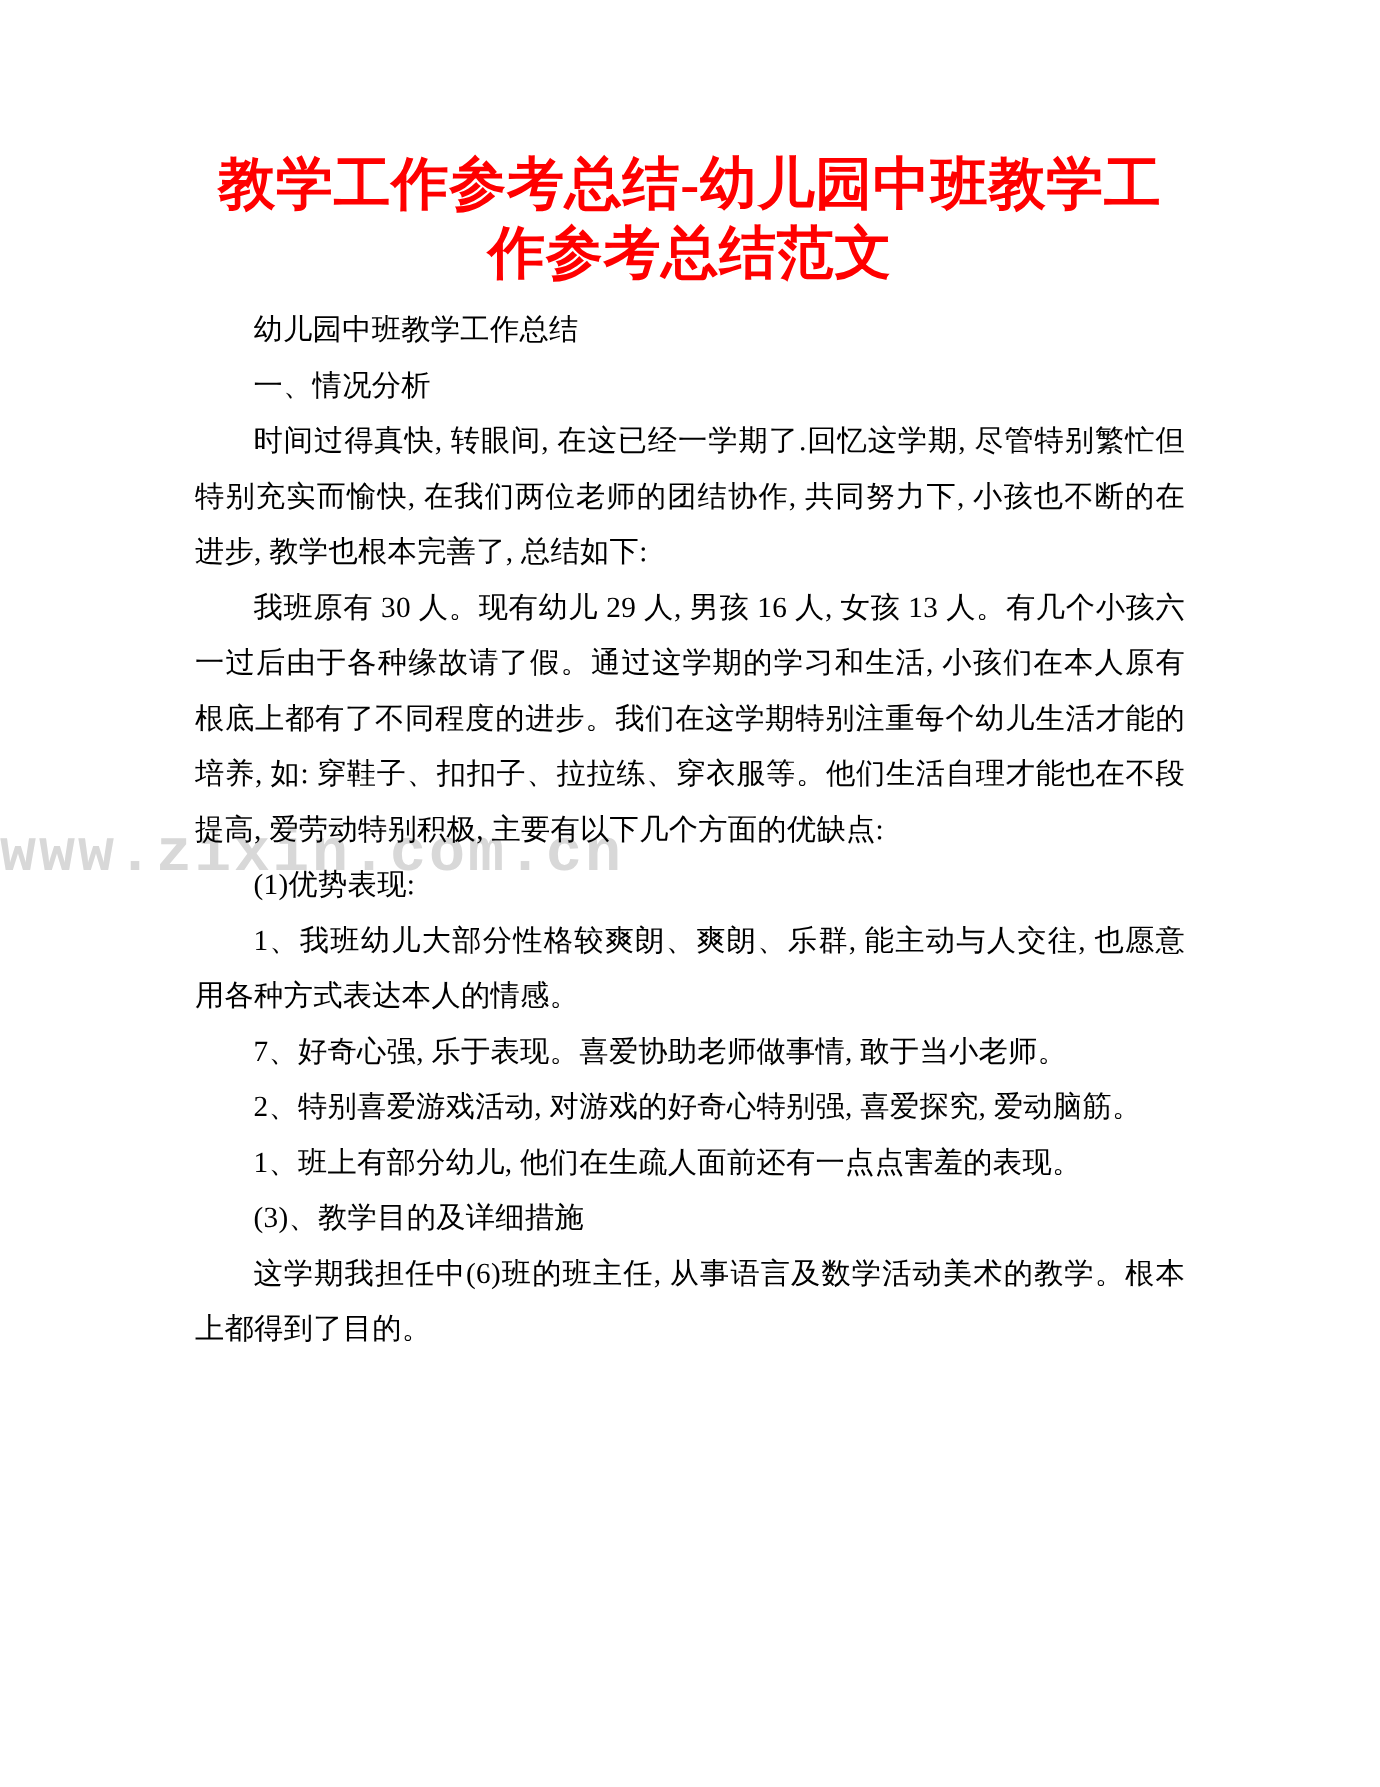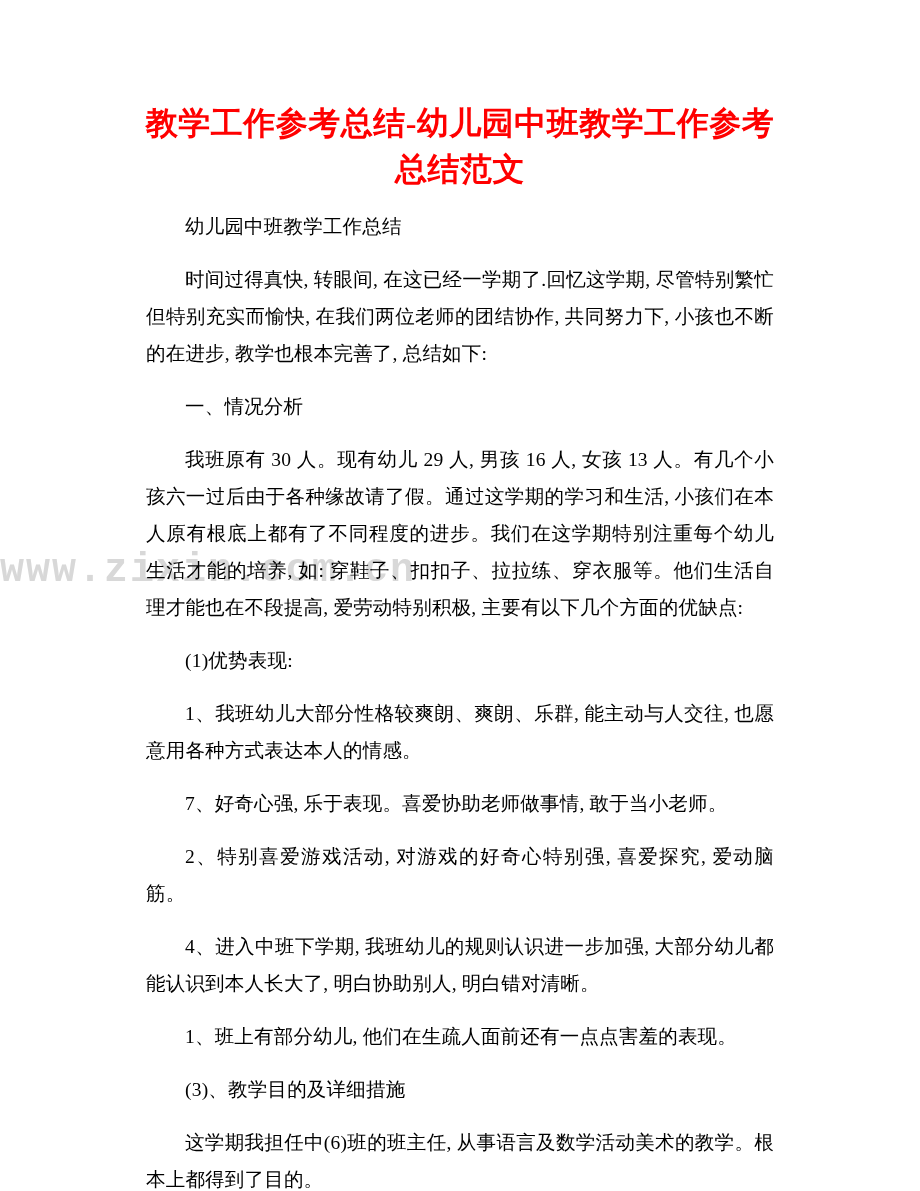--- a/index.html
+++ b/index.html
@@ -16,34 +16,34 @@
     overflow: hidden;
   }
   .page {
     position: relative;
     width: 920px;
     height: 1191px;
     box-sizing: border-box;
     padding: 100px 130px 0 130px;
   }
   .doc-title {
-    font-size: 32px;
+    font-size: 38px;
     line-height: 46px;
     font-weight: 700;
     color: #ff0000;
     text-align: center;
     margin: 0 0 10px 0;
     letter-spacing: 0.5px;
   }
   .para {
     font-size: 19.5px;
     line-height: 37px;
     text-align: justify;
     text-justify: inter-ideograph;
-    margin: 16px;
+    margin: 0;
     text-indent: 2em;
     letter-spacing: 0.2px;
   }
   .watermark {
     position: absolute;
     top: 548px;
     left: 0;
     width: 876px;
     text-align: left;
     font-family: Liberation Mono, monospace;
@@ -64,25 +64,24 @@
 <body>
 
 <div class="page">
 
   <div class="watermark">www.zixin.com.cn</div>
 
   <div class="content">
     <h1 class="doc-title">教学工作参考总结-幼儿园中班教学工作参考总结范文</h1>
 
     <p class="para">幼儿园中班教学工作总结</p>
+    <p class="para">一、情况分析</p>
     <p class="para">时间过得真快, 转眼间, 在这已经一学期了.回忆这学期, 尽管特别繁忙但特别充实而愉快, 在我们两位老师的团结协作, 共同努力下, 小孩也不断的在进步, 教学也根本完善了, 总结如下:</p>
-    <p class="para">一、情况分析</p>
     <p class="para">我班原有 30 人。现有幼儿 29 人, 男孩 16 人, 女孩 13 人。有几个小孩六一过后由于各种缘故请了假。通过这学期的学习和生活, 小孩们在本人原有根底上都有了不同程度的进步。我们在这学期特别注重每个幼儿生活才能的培养, 如: 穿鞋子、扣扣子、拉拉练、穿衣服等。他们生活自理才能也在不段提高, 爱劳动特别积极, 主要有以下几个方面的优缺点:</p>
     <p class="para">(1)优势表现:</p>
     <p class="para">1、我班幼儿大部分性格较爽朗、爽朗、乐群, 能主动与人交往, 也愿意用各种方式表达本人的情感。</p>
     <p class="para">7、好奇心强, 乐于表现。喜爱协助老师做事情, 敢于当小老师。</p>
     <p class="para">2、特别喜爱游戏活动, 对游戏的好奇心特别强, 喜爱探究, 爱动脑筋。</p>
-    <p class="para">4、进入中班下学期, 我班幼儿的规则认识进一步加强, 大部分幼儿都能认识到本人长大了, 明白协助别人, 明白错对清晰。</p>
     <p class="para">1、班上有部分幼儿, 他们在生疏人面前还有一点点害羞的表现。</p>
     <p class="para">(3)、教学目的及详细措施</p>
     <p class="para">这学期我担任中(6)班的班主任, 从事语言及数学活动美术的教学。根本上都得到了目的。</p>
   </div>
 </div>
 
 </body></html>

